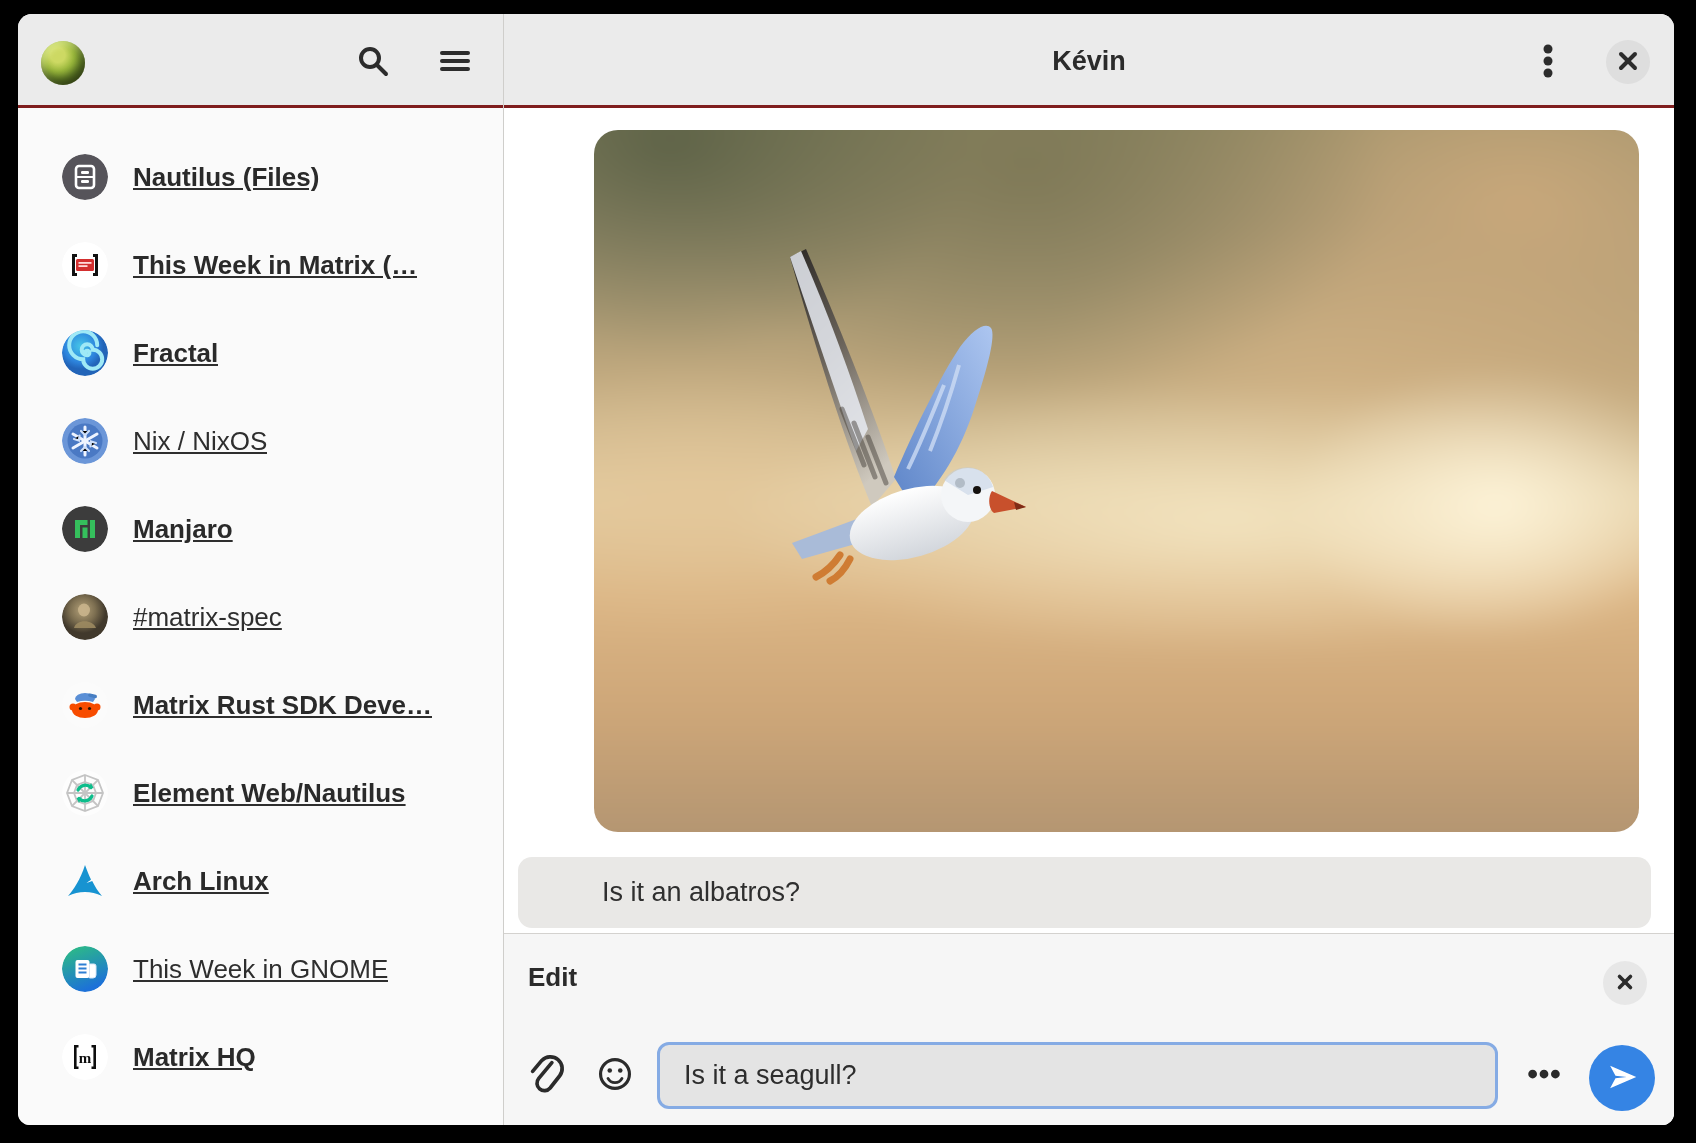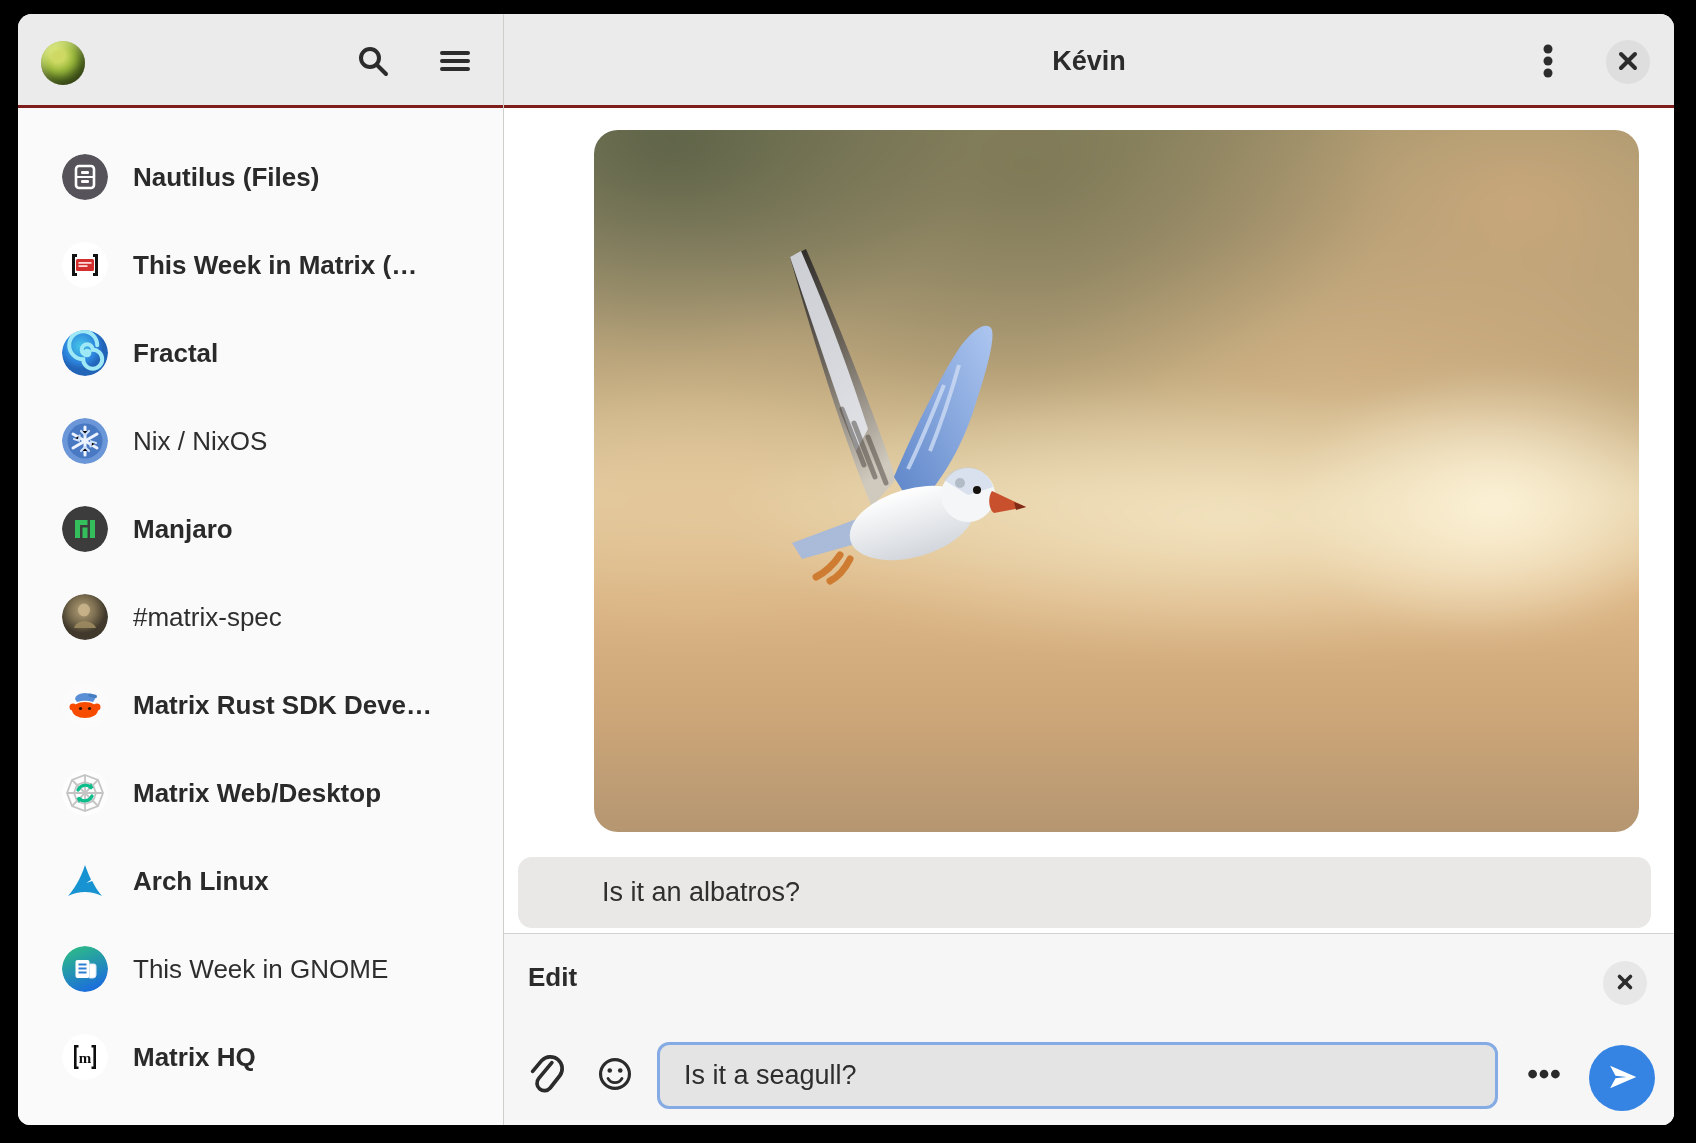--- a/index.html
+++ b/index.html
@@ -26,21 +26,21 @@
 
   .icon-stroke { stroke:#2c2c2c; fill:none; stroke-width:4; stroke-linecap:round; }
 
   .chat-title { position:absolute; left:0; right:0; top:0; height:94px; line-height:94px;
     text-align:center; font-size:27px; font-weight:bold; color:#2b2b2b; }
 
   .circle-gray { background:#dedede; }
 
   
   .sidebar-body { grid-column:1; grid-row:2; background:#fafafa; padding-top:25px; overflow:hidden; }
-  .room { list-style:none; height:88px; display:flex; align-items:center; padding-left:44px; cursor:pointer; }
+  .room { list-style:none; height:88px; display:flex; align-items:center; padding-left:44px; cursor:pointer;text-decoration:underline; }
   .avatar { width:46px; height:46px; border-radius:50%; flex:0 0 46px; overflow:hidden; }
   .room-label { margin-left:25px; font-size:26px; color:#2e2e2e; white-space:nowrap; overflow:hidden;
     max-width:330px; }
   .room-label.bold { font-weight:bold; color:#2a2a2a; }
 
   
   .main { grid-column:3; grid-row:2; display:flex; flex-direction:column; background:#fff; position:relative; }
   .timeline { position:relative; height:825px; background:#fff; }
 
   .photo-msg { position:absolute; left:90px; top:22px; width:1045px; height:702px;
@@ -247,21 +247,21 @@
                 <line x1="36" y1="10" x2="10" y2="36"></line>
             </g>
             <g stroke="#0dbd8b" stroke-width="3.2" fill="none" stroke-linecap="round">
               <path d="M16 20 a8 8 0 0 1 13 -2.5"></path>
               <path d="M30 26 a8 8 0 0 1 -13 2.5"></path>
             </g>
             <path d="M29 13 l2.5 5 l-5.2 0.4 Z" fill="#0dbd8b"></path>
             <path d="M17 33 l-2.5 -5 l5.2 -0.4 Z" fill="#0dbd8b"></path>
           </svg>
         </span>
-        <span class="room-label bold">Matrix Web/Desktop</span>
+        <span class="room-label bold">Element Web/Nautilus</span>
       </li>
       <li class="room">
         <span class="avatar">
           <svg width="46" height="46" viewBox="0 0 46 46">
             <path d="M23 7 C25.5 13.5 27 17.5 29 21.5 C27.8 22.8 26 24 24.5 24.7 C26.5 24.5 28.5 23.8 30.2 23 C33 28.5 36 33.5 40 38 C34.5 35.5 29 34 23 34 C17 34 11.5 35.5 6 38 C11.5 31.5 18.5 21.5 23 7 Z" fill="#1793d1"></path>
           </svg>
         </span>
         <span class="room-label bold">Arch Linux</span>
       </li>
       <li class="room">

